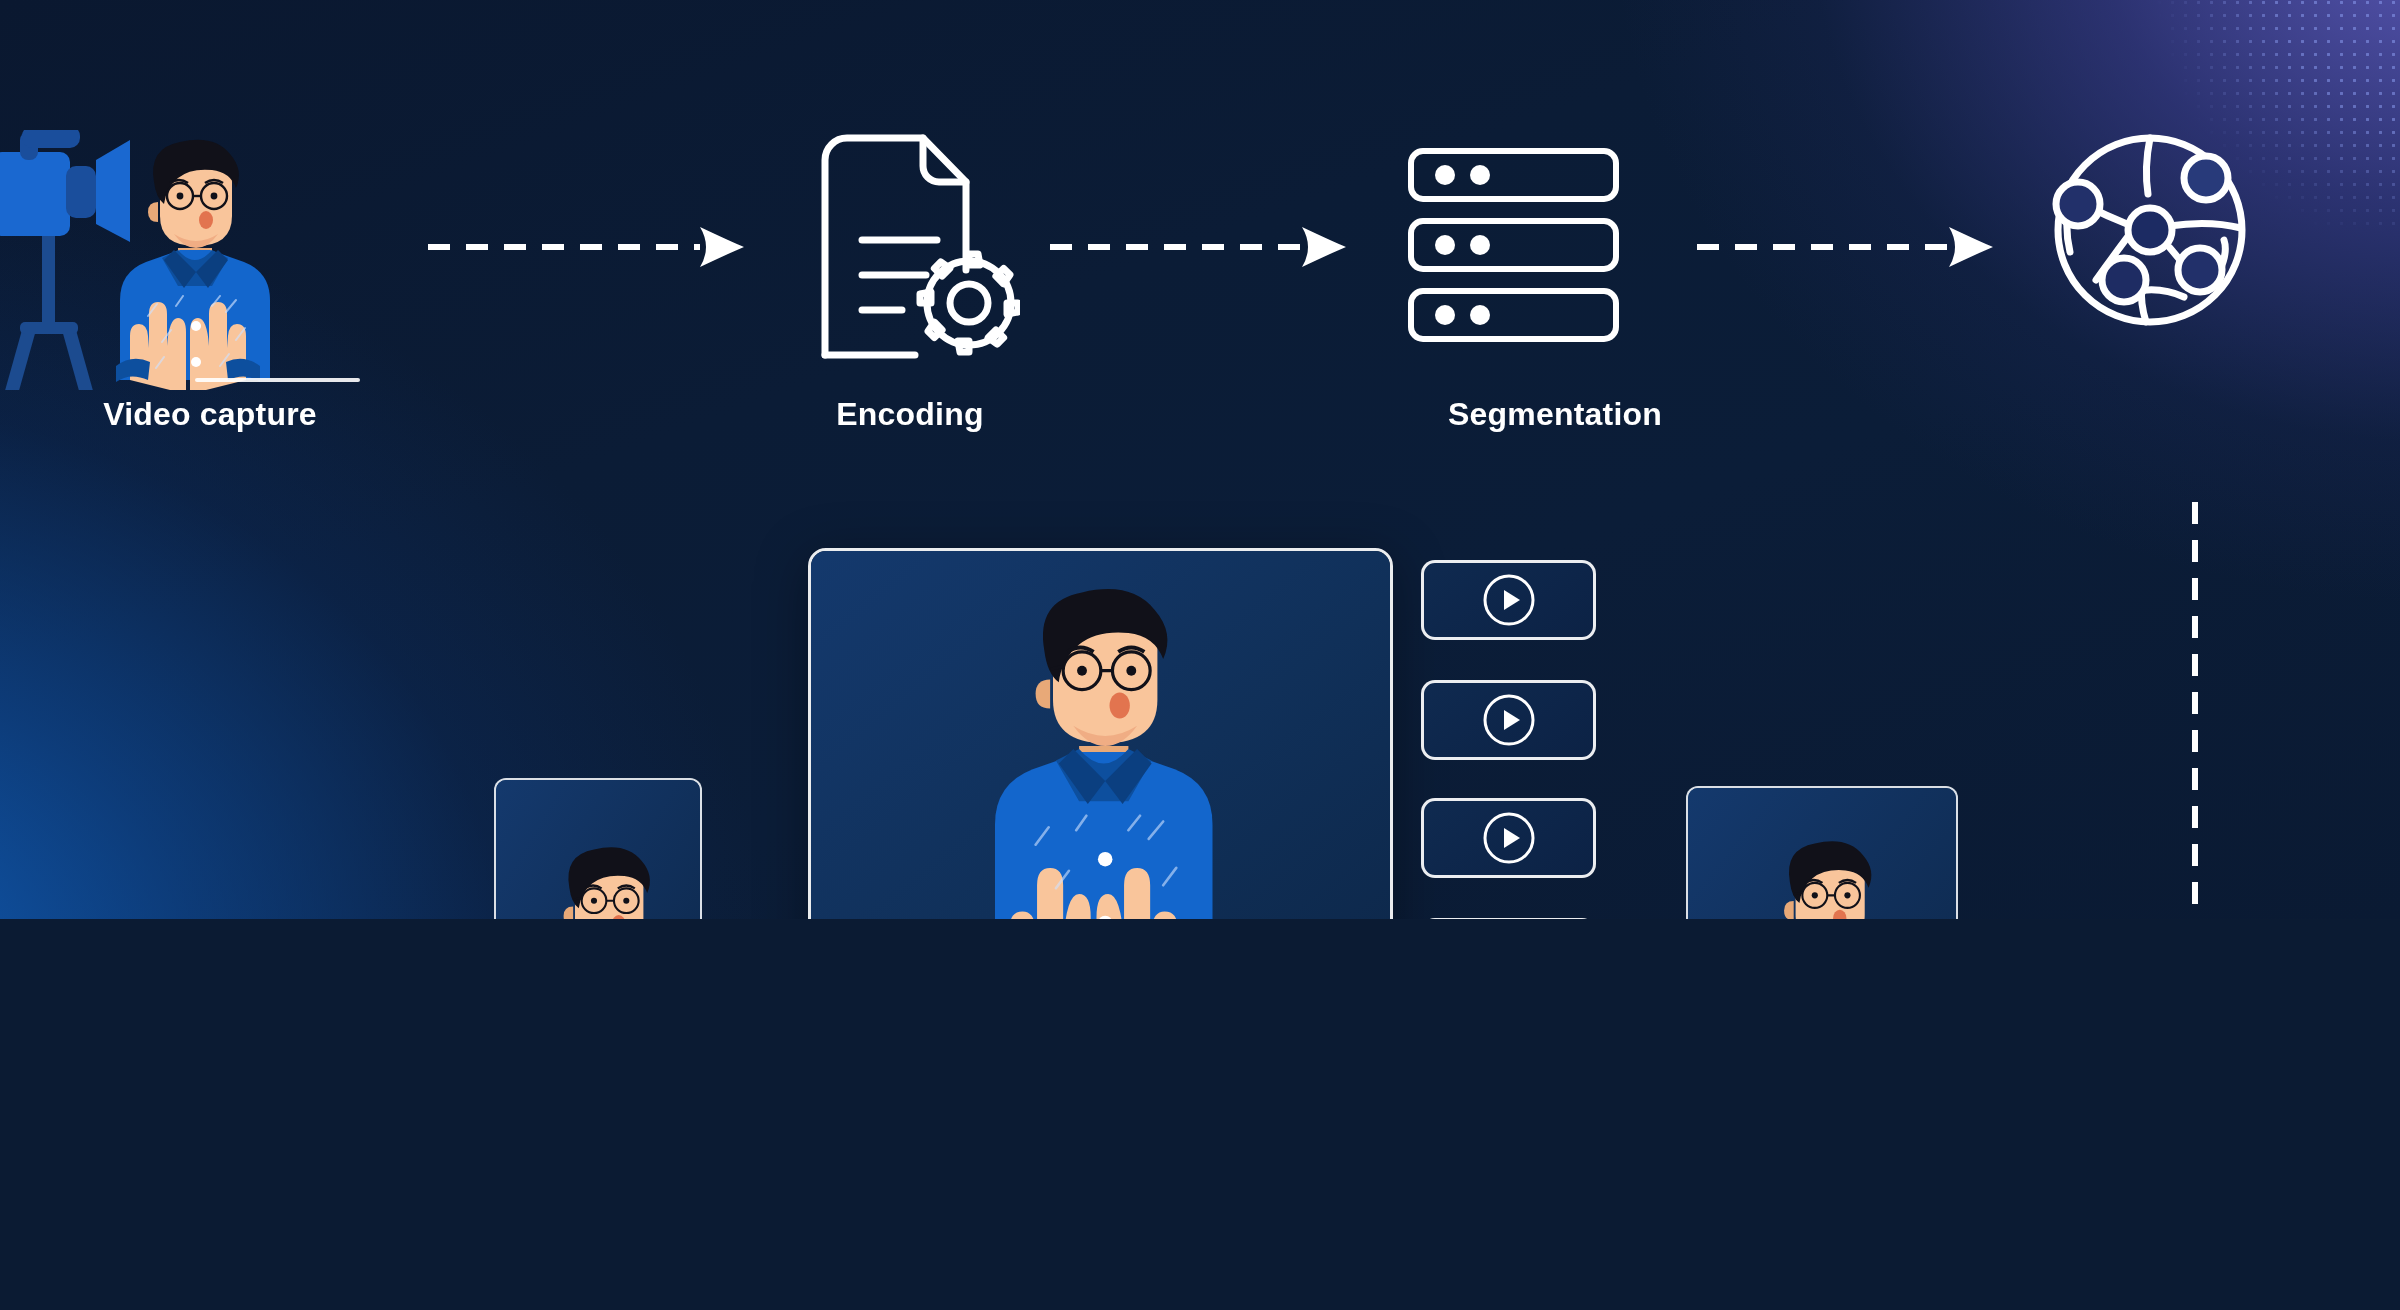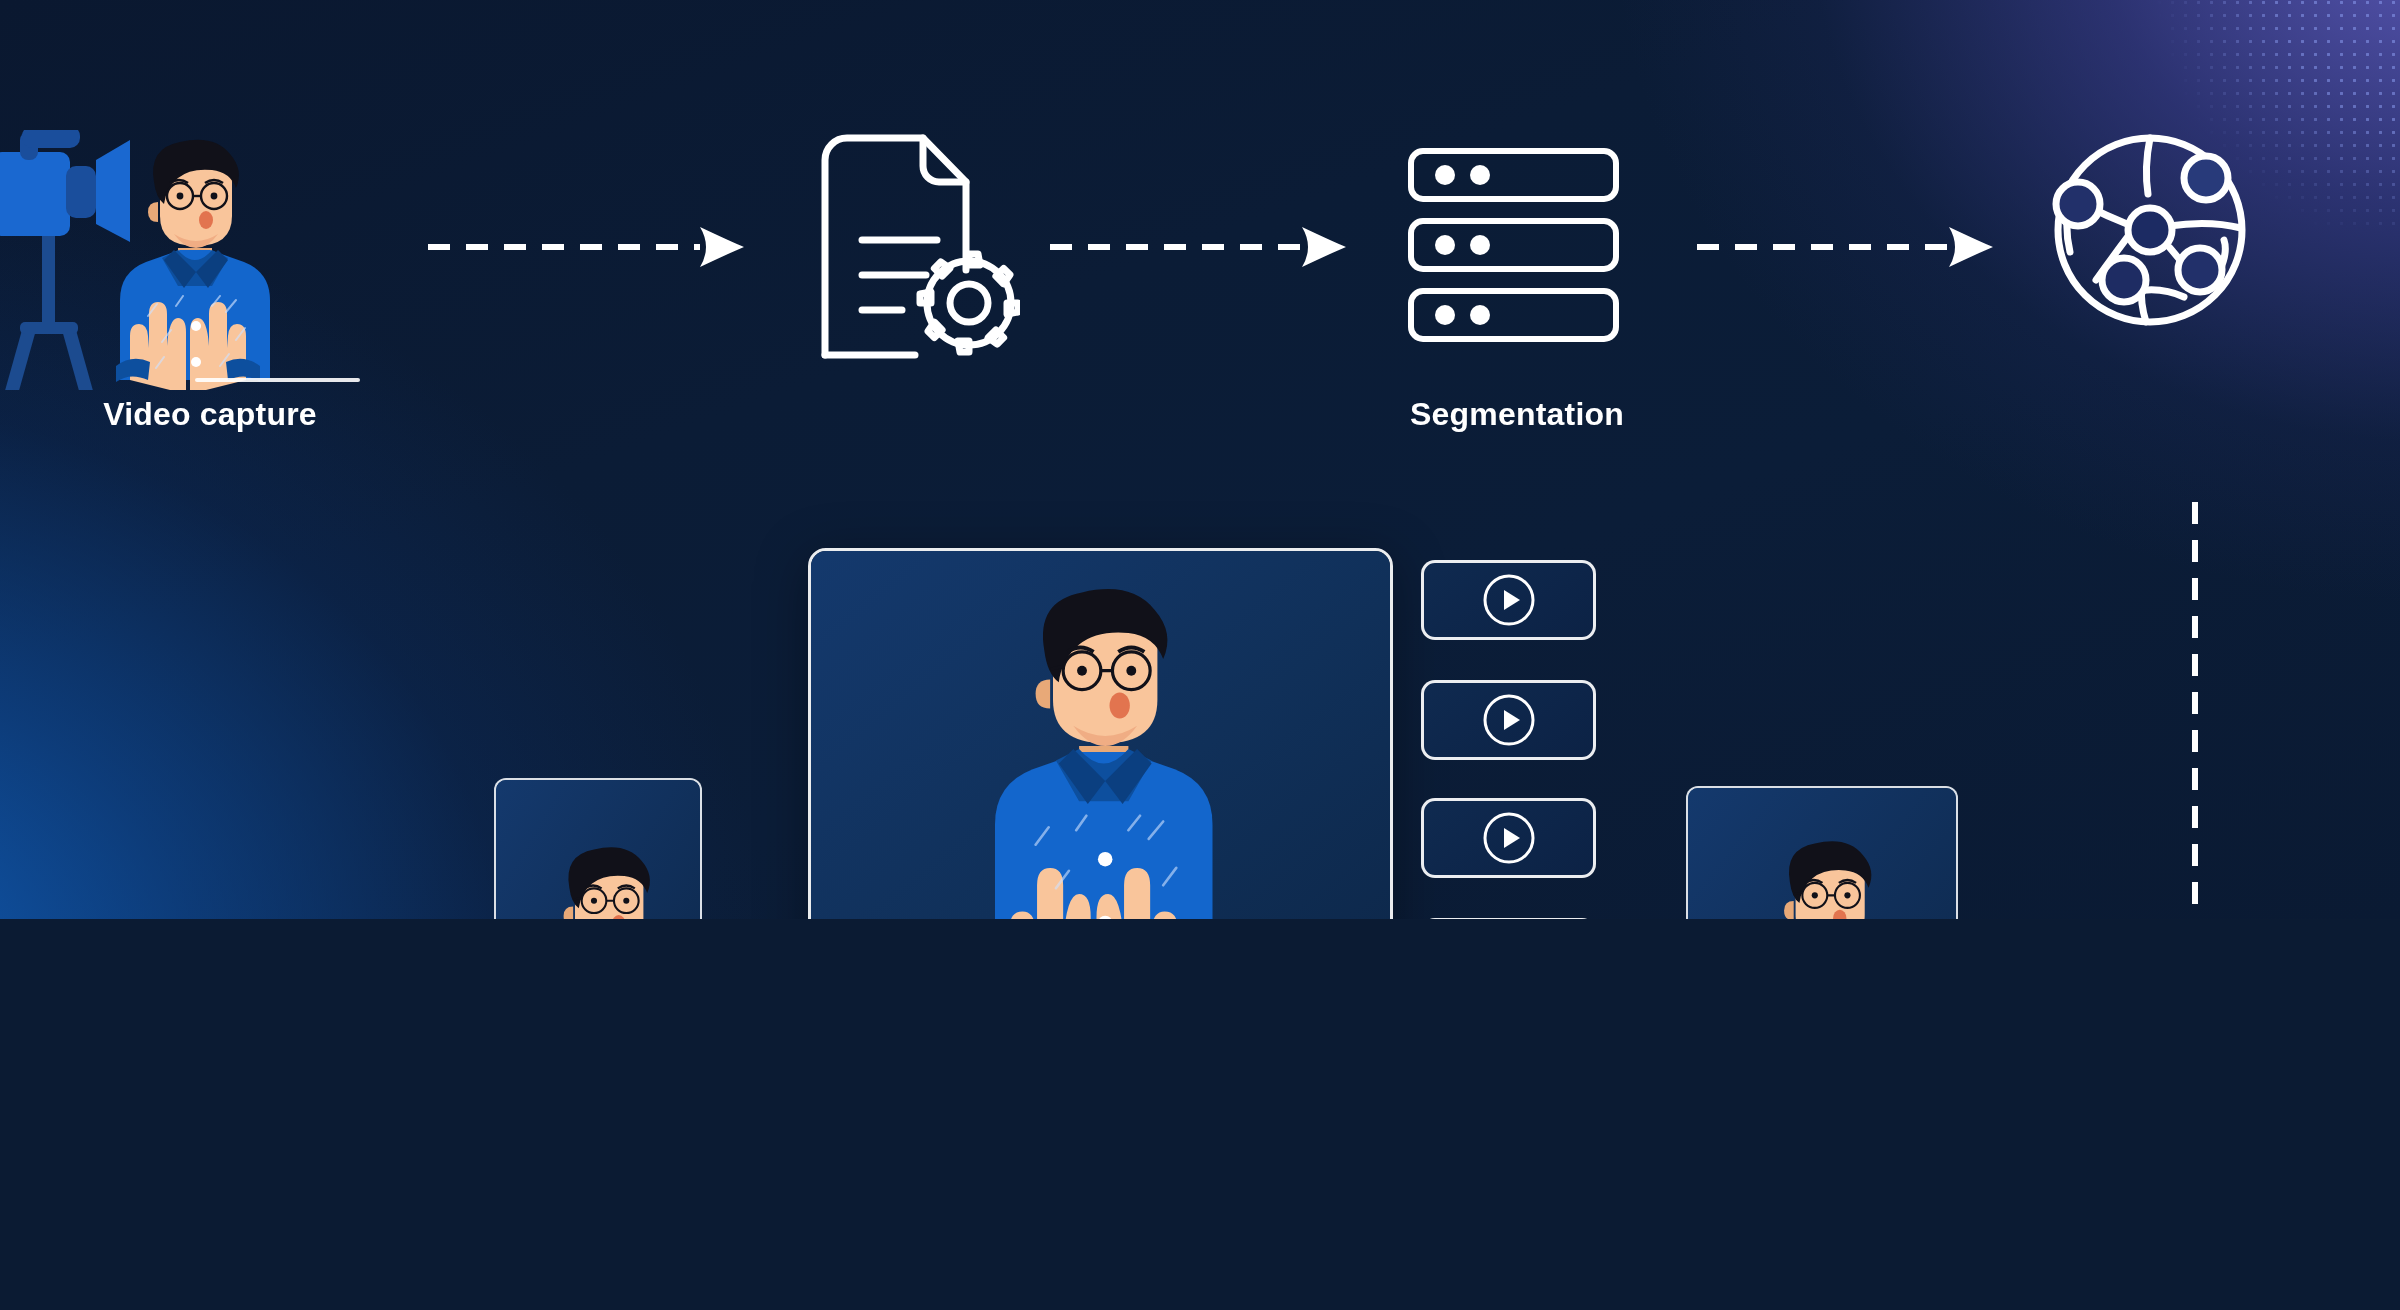--- a/index.html
+++ b/index.html
@@ -193,20 +193,21 @@
         <path d="M179 134 l9 0 l2 11 l-11 0 Z" transform="rotate(45 179 183)"></path>
         <path d="M179 134 l9 0 l2 11 l-11 0 Z" transform="rotate(90 179 183)"></path>
         <path d="M179 134 l9 0 l2 11 l-11 0 Z" transform="rotate(135 179 183)"></path>
         <path d="M179 134 l9 0 l2 11 l-11 0 Z" transform="rotate(180 179 183)"></path>
         <path d="M179 134 l9 0 l2 11 l-11 0 Z" transform="rotate(225 179 183)"></path>
         <path d="M179 134 l9 0 l2 11 l-11 0 Z" transform="rotate(270 179 183)"></path>
         <path d="M179 134 l9 0 l2 11 l-11 0 Z" transform="rotate(315 179 183)"></path>
       </g>
     </svg>
   </div>
+  <div class="stage-label" style="left:700px; top:396px; width:420px;">Encoding</div>
 
   <div class="node" style="left:1050px; top:222px; width:300px; height:50px;">
     <svg width="300" height="50" viewBox="0 0 300 50">
       <line x1="0" y1="25" x2="252" y2="25" stroke="#ffffff" stroke-width="6" stroke-dasharray="22 16"></line>
       <path d="M252 5 q34 16 44 20 q-10 4 -44 20 q12 -20 0 -40 Z" fill="#ffffff"></path>
     </svg>
   </div>
 
   <div class="node" style="left:1405px; top:145px; width:225px; height:200px;">
     <svg width="225" height="200" viewBox="0 0 225 200" class="icon-svg">
@@ -216,21 +217,21 @@
         <circle cx="75" cy="30" r="10" fill="#ffffff"></circle>
         <rect x="6" y="76" width="205" height="48" rx="12" fill="none" stroke="#ffffff" stroke-width="6"></rect>
         <circle cx="40" cy="100" r="10" fill="#ffffff"></circle>
         <circle cx="75" cy="100" r="10" fill="#ffffff"></circle>
         <rect x="6" y="146" width="205" height="48" rx="12" fill="none" stroke="#ffffff" stroke-width="6"></rect>
         <circle cx="40" cy="170" r="10" fill="#ffffff"></circle>
         <circle cx="75" cy="170" r="10" fill="#ffffff"></circle>
       </g>
     </svg>
   </div>
-  <div class="stage-label" style="left:1307px; top:396px; width:420px;">Segmentation</div>
+  <div class="stage-label" style="left:1345px; top:396px; width:420px;">Segmentation</div>
 
   <div class="node" style="left:1697px; top:222px; width:300px; height:50px;">
     <svg width="300" height="50" viewBox="0 0 300 50">
       <line x1="0" y1="25" x2="252" y2="25" stroke="#ffffff" stroke-width="6" stroke-dasharray="22 16"></line>
       <path d="M252 5 q34 16 44 20 q-10 4 -44 20 q12 -20 0 -40 Z" fill="#ffffff"></path>
     </svg>
   </div>
 
   <div class="node" style="left:2050px; top:130px; width:200px; height:200px;">
     <svg width="200" height="200" viewBox="0 0 200 200" class="icon-svg">

